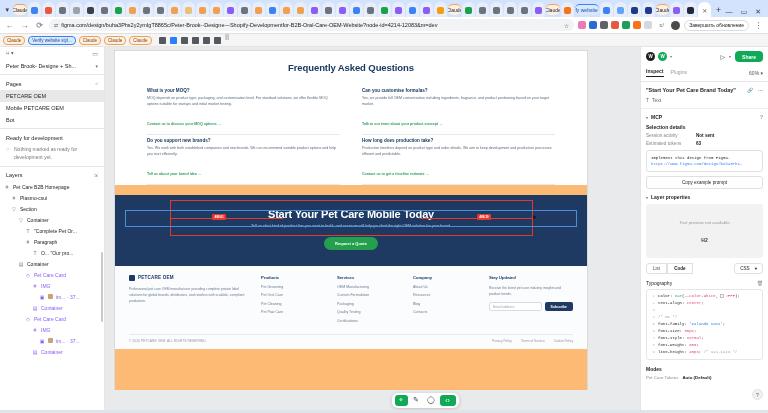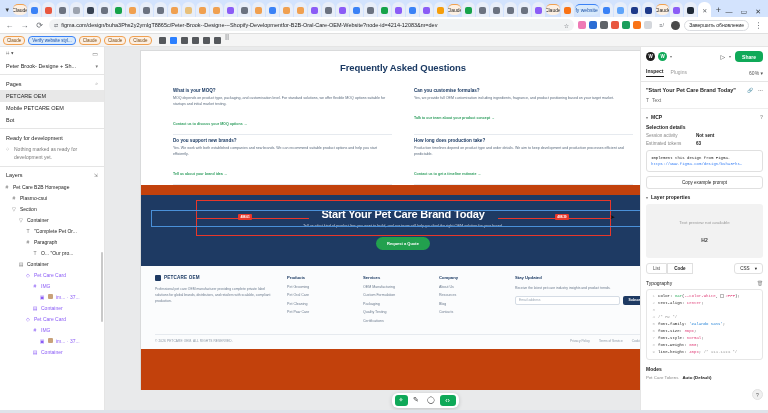--- a/index.html
+++ b/index.html
@@ -97,22 +97,22 @@
   .layer .gl { font-size:5px; color:#7a7a7a; width:6px; text-align:center; flex:none;}
   .layer.purple { color:#8b5cf6; }
   .layer.purple .gl { color:#8b5cf6; }
   .layer .thumb { width:5px;height:5px;background:#c8a27a;border-radius:1px;flex:none;}
   .lp-scroll { position:absolute; right:1px; top:205px; width:2px; height:70px;
     background:#c9c9c9; border-radius:2px;}
 
   
   .canvas { flex:1; background:#e9eaeb; position:relative; overflow:hidden; }
   .frame {
-    position:absolute; left:36px; top:4px; width:524px; height:340px;
-    background:#c2410c; box-shadow:0 0 0 1px #d9dadb;
+    position:absolute; left:10px; top:4px; width:472px; height:340px;
+    background:#fdba74; box-shadow:0 0 0 1px #d9dadb;
   }
   .frame-inner { width:100%; height:100%; position:relative; overflow:hidden; }
 
   
   .faq { padding:11px 32px 0; background:#fff; }
   .faq h2 { text-align:center; font-size:9.5px; color:#1b3a63; font-weight:700;
     letter-spacing:-0.1px; margin-bottom:12px;}
   .faq-grid { display:grid; grid-template-columns:1fr 1fr; column-gap:22px; row-gap:0; }
   .faq-item { padding:3px 0 5px; border-bottom:1px solid #e6eaef; }
   .faq-q { font-size:4.6px; font-weight:700; color:#1b3a63; margin-bottom:3px; }
@@ -546,21 +546,21 @@
             <h2>Frequently Asked Questions</h2>
             <div class="faq-grid" id="faq-host">
                 <div class="faq-item"><div class="faq-q">What is your MOQ?</div><div class="faq-a">MOQ depends on product type, packaging, and customisation level. For standard solutions, we offer flexible MOQ options suitable for startups and initial market testing.</div><a class="faq-link">Contact us to discuss your MOQ options →</a></div>
                 <div class="faq-item"><div class="faq-q">Can you customise formulas?</div><div class="faq-a">Yes, we provide full OEM customisation including ingredients, fragrance, and product positioning based on your target market.</div><a class="faq-link">Talk to our team about your product concept →</a></div>
                 <div class="faq-item"><div class="faq-q">Do you support new brands?</div><div class="faq-a">Yes. We work with both established companies and new brands. We can recommend suitable product options and help you start efficiently.</div><a class="faq-link">Tell us about your brand idea →</a></div>
                 <div class="faq-item"><div class="faq-q">How long does production take?</div><div class="faq-a">Production timelines depend on product type and order details. We aim to keep development and production processes efficient and predictable.</div><a class="faq-link">Contact us to get a timeline estimate →</a></div>
               </div>
           </div>
 
           <div class="cta">
-            <h3>Start Your Pet Care Brand Today</h3>
+            <h3>Start Your Pet Care Mobile Today</h3>
             <p>Tell us what kind of product line you want to build, and our team will help you find the right OEM solution for your brand.</p>
             <div class="cta-btn">Request a Quote</div>
 
             
             <div class="sel-red" style="left:55px; top:5px; right:54px; height:36px;"></div>
             <div class="sel-blue" style="left:10px; top:15px; right:10px; height:17px;"></div>
             <div class="meas-line" style="left:56px; top:23px; width:112px;"></div>
             <div class="meas-line" style="right:55px; top:23px; width:112px;"></div>
             <div class="measure" style="left:97px; top:19px;">488.61</div>
             <div class="measure" style="right:96px; top:19px;">488.39</div>

